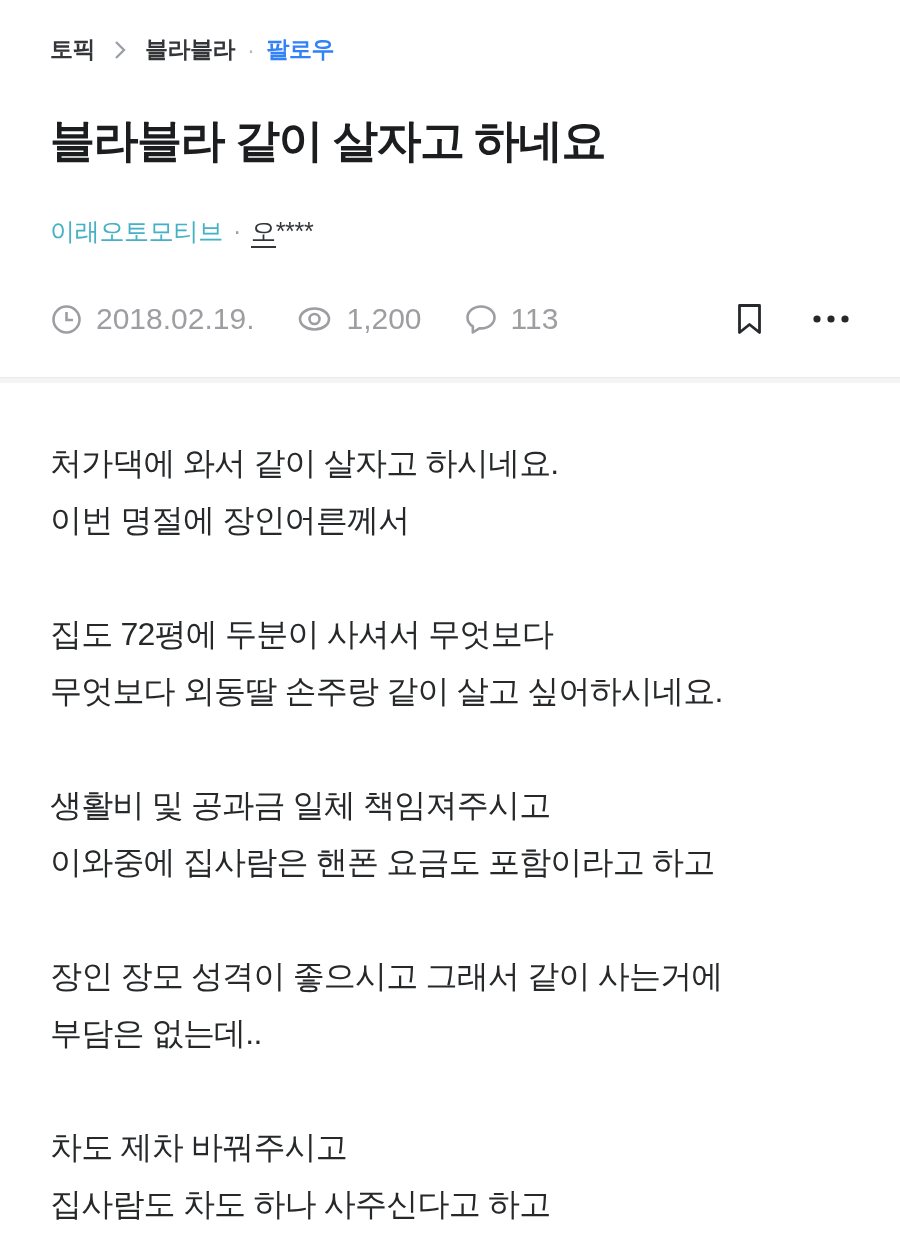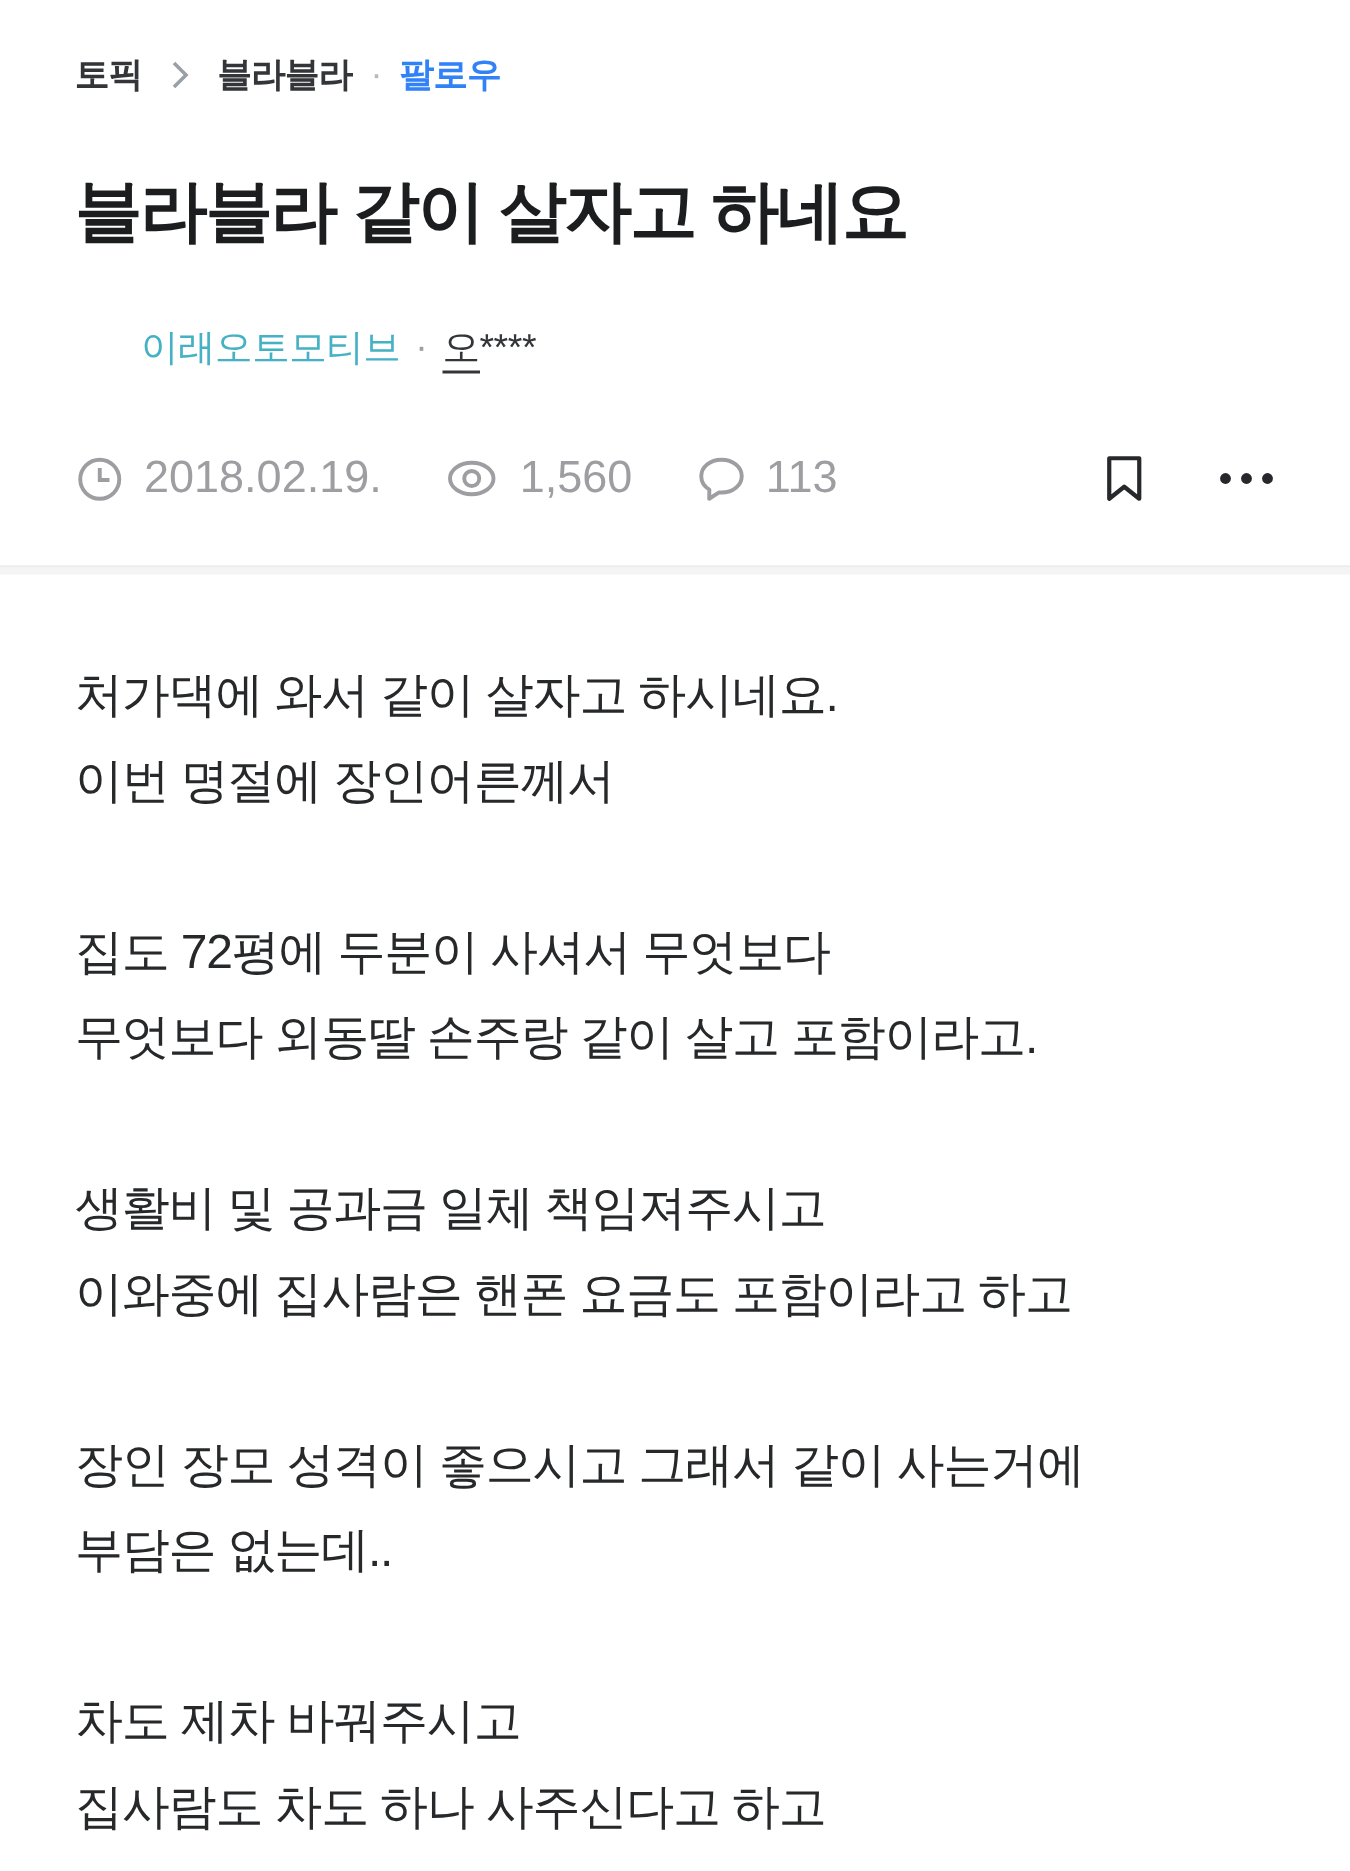--- a/index.html
+++ b/index.html
@@ -33,21 +33,21 @@
     letter-spacing: -1.5px; line-height: 56px;
   }
 
   
   .author-row {
     margin-top: 46px;
     display: flex; align-items: center;
     font-size: 25px; letter-spacing: -0.3px;
     height: 32px;
   }
-  .company { color: #45b1c4; cursor: pointer; margin-left: 44px; }
+  .company { color: #45b1c4; cursor: pointer; }
   .author-sep { color: #9aa0a6; margin: 0 10px; }
   .username { color: #333538; }
   .username .first-char {
     border-bottom: 2px solid #333538; padding-bottom: 1px;
   }
 
   
   .meta-row {
     margin-top: 52px;
     display: flex; align-items: center;
@@ -114,21 +114,21 @@
       </span>
       <span class="meta-text">2018.02.19.</span>
     </div>
     <div class="meta-group">
       <span class="m-icon">
         <svg width="37" height="28" viewBox="0 0 37 28">
           <ellipse cx="18.5" cy="14" rx="14.5" ry="10.5" fill="none" stroke="#9e9ea2" stroke-width="2.6"></ellipse>
           <circle cx="18.5" cy="14" r="5" fill="none" stroke="#9e9ea2" stroke-width="2.6"></circle>
         </svg>
       </span>
-      <span class="meta-text">1,560</span>
+      <span class="meta-text">1,200</span>
     </div>
     <div class="meta-group">
       <span class="m-icon">
         <svg width="34" height="32" viewBox="0 0 34 32">
           <path d="M17 3.5 C9.3 3.5 3.5 8.4 3.5 14.5 c0 3.7 2.1 6.9 5.4 8.9 l-0.1 6.1 6.6 -4.2 c0.5 0.05 1 0.08 1.6 0.08 7.7 0 13.5 -4.9 13.5 -10.9 S24.7 3.5 17 3.5 z" fill="none" stroke="#9e9ea2" stroke-width="2.6" stroke-linejoin="round"></path>
         </svg>
       </span>
       <span class="meta-text">113</span>
     </div>
 
@@ -150,21 +150,21 @@
 
   <div class="divider"></div>
 
   <div class="post-body">
       <div class="para">
         <div class="line">처가댁에 와서 같이 살자고 하시네요.</div>
         <div class="line">이번 명절에 장인어른께서</div>
       </div>
       <div class="para">
         <div class="line">집도 72평에 두분이 사셔서 무엇보다</div>
-        <div class="line">무엇보다 외동딸 손주랑 같이 살고 포함이라고.</div>
+        <div class="line">무엇보다 외동딸 손주랑 같이 살고 싶어하시네요.</div>
       </div>
       <div class="para">
         <div class="line">생활비 및 공과금 일체 책임져주시고</div>
         <div class="line">이와중에 집사람은 핸폰 요금도 포함이라고 하고</div>
       </div>
       <div class="para">
         <div class="line">장인 장모 성격이 좋으시고 그래서 같이 사는거에</div>
         <div class="line">부담은 없는데..</div>
       </div>
       <div class="para">

